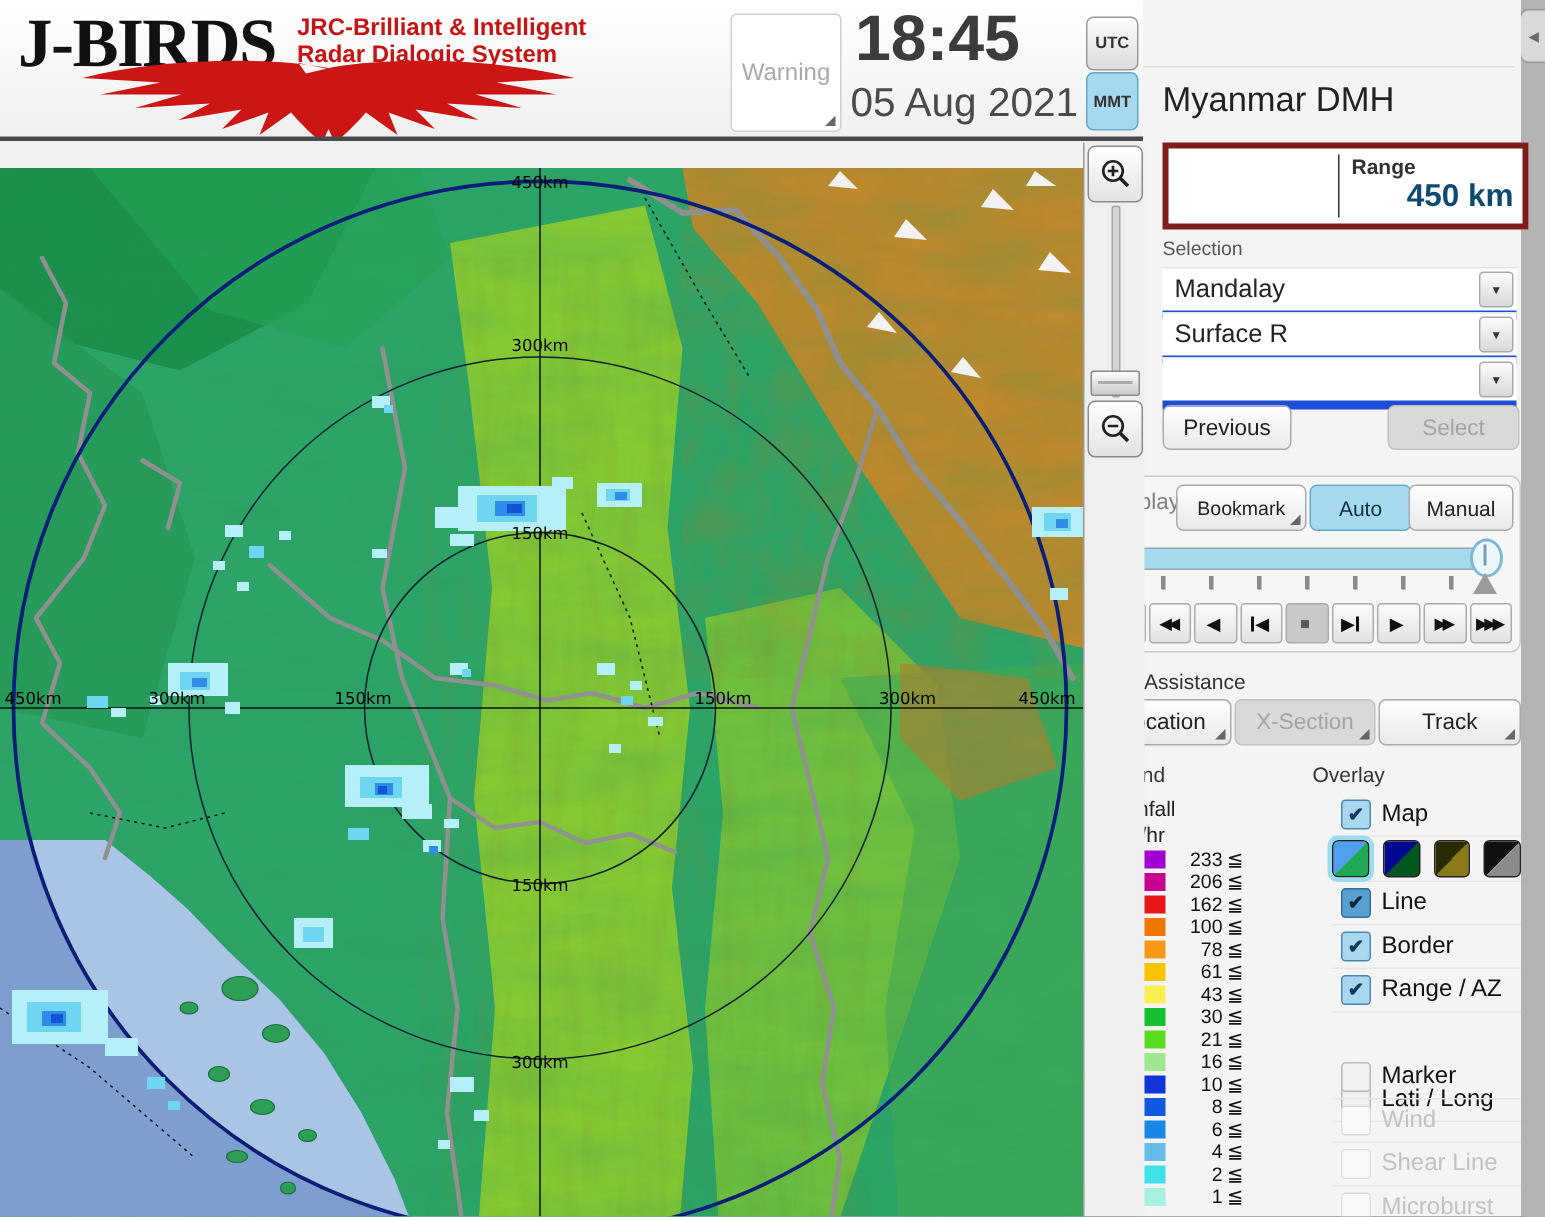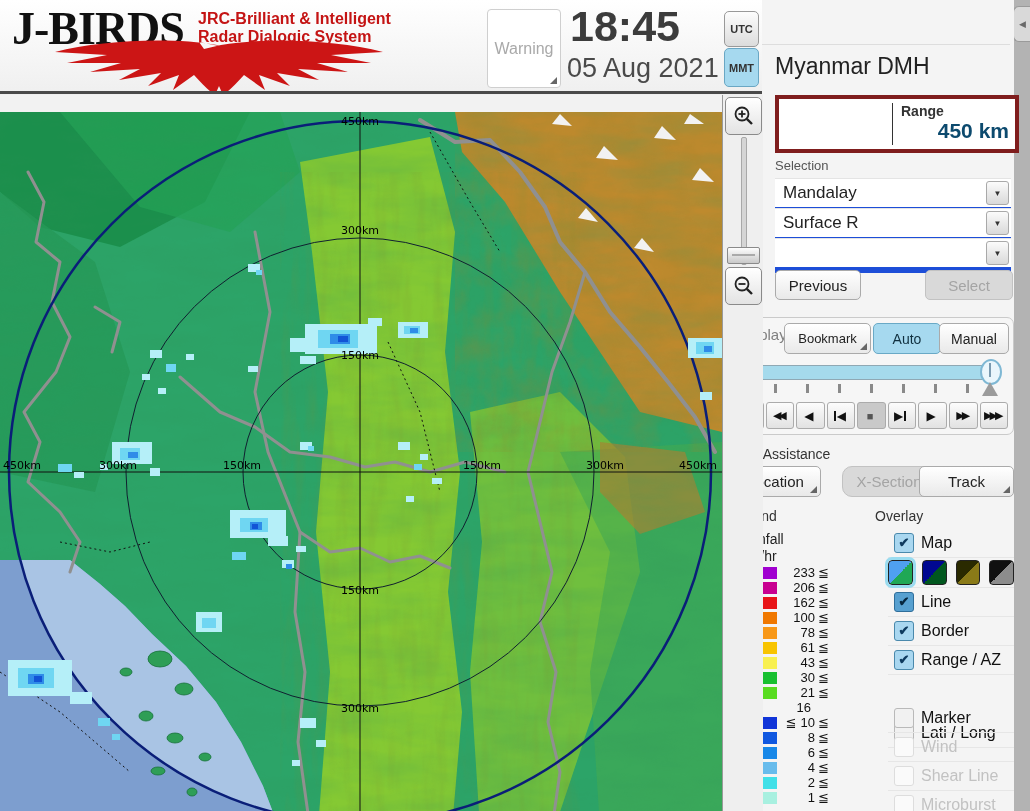--- a/index.html
+++ b/index.html
@@ -79,21 +79,21 @@
   #pb-row{position:absolute;left:5px;top:84px;width:273px;height:27px;display:flex;gap:2px;}
   .pb-btn{flex:1;border:1px solid #ABABAB;border-radius:3px;background:linear-gradient(#FCFCFC,#E2E2E2);
           display:flex;align-items:center;justify-content:center;font-size:11px;color:#111;
           letter-spacing:-3px;padding-right:3px;white-space:nowrap;}
   .pb-btn.pressed{background:#C9C9C9;color:#555;letter-spacing:0;}
   .pb-bar{display:inline-block;width:2px;height:10px;background:#111;margin:0 1px;}
 
   
   #da-label{left:730px;top:446px;font-size:14px;color:#333;}
   #da-location{left:730px;top:466px;width:89px;height:29px;}
-  #da-xsection{left:842px;top:466px;width:92px;height:29px;border-radius:10px;}
+  #da-xsection{left:823px;top:466px;width:92px;height:29px;}
   #da-track{left:919px;top:466px;width:93px;height:29px;}
 
   
   #legend-title{left:730px;top:508px;font-size:14px;color:#333;}
   #legend-param{left:737px;top:531px;font-size:14px;color:#222;}
   #legend-unit{left:737px;top:548px;font-size:14px;color:#222;}
   .lg-row{left:737px;width:110px;height:15px;display:flex;align-items:center;}
   .lg-swatch{width:40px;height:12px;}
   .lg-val{width:38px;text-align:right;font-size:13px;color:#111;}
   .lg-lte{width:16px;text-align:left;font-size:13px;color:#111;padding-left:3px;}
@@ -323,21 +323,21 @@
   <div class="abs lg-row" style="top:670px;">
       <div class="lg-swatch" style="background: rgb(24, 192, 48);"></div>
       <div class="lg-val">30</div>
       <div class="lg-lte">≦</div>
     </div>
   <div class="abs lg-row" style="top:685px;">
       <div class="lg-swatch" style="background: rgb(88, 220, 32);"></div>
       <div class="lg-val">21</div>
       <div class="lg-lte">≦</div>
     </div>
-  <div class="abs lg-row" style="top:700px;flex-direction:column;">
+  <div class="abs lg-row" style="top:700px;">
       <div class="lg-swatch" style="background: rgb(160, 232, 144);"></div>
       <div class="lg-val">16</div>
       <div class="lg-lte">≦</div>
     </div>
   <div class="abs lg-row" style="top:715px;">
       <div class="lg-swatch" style="background: rgb(16, 52, 216);"></div>
       <div class="lg-val">10</div>
       <div class="lg-lte">≦</div>
     </div>
   <div class="abs lg-row" style="top:730px;">

